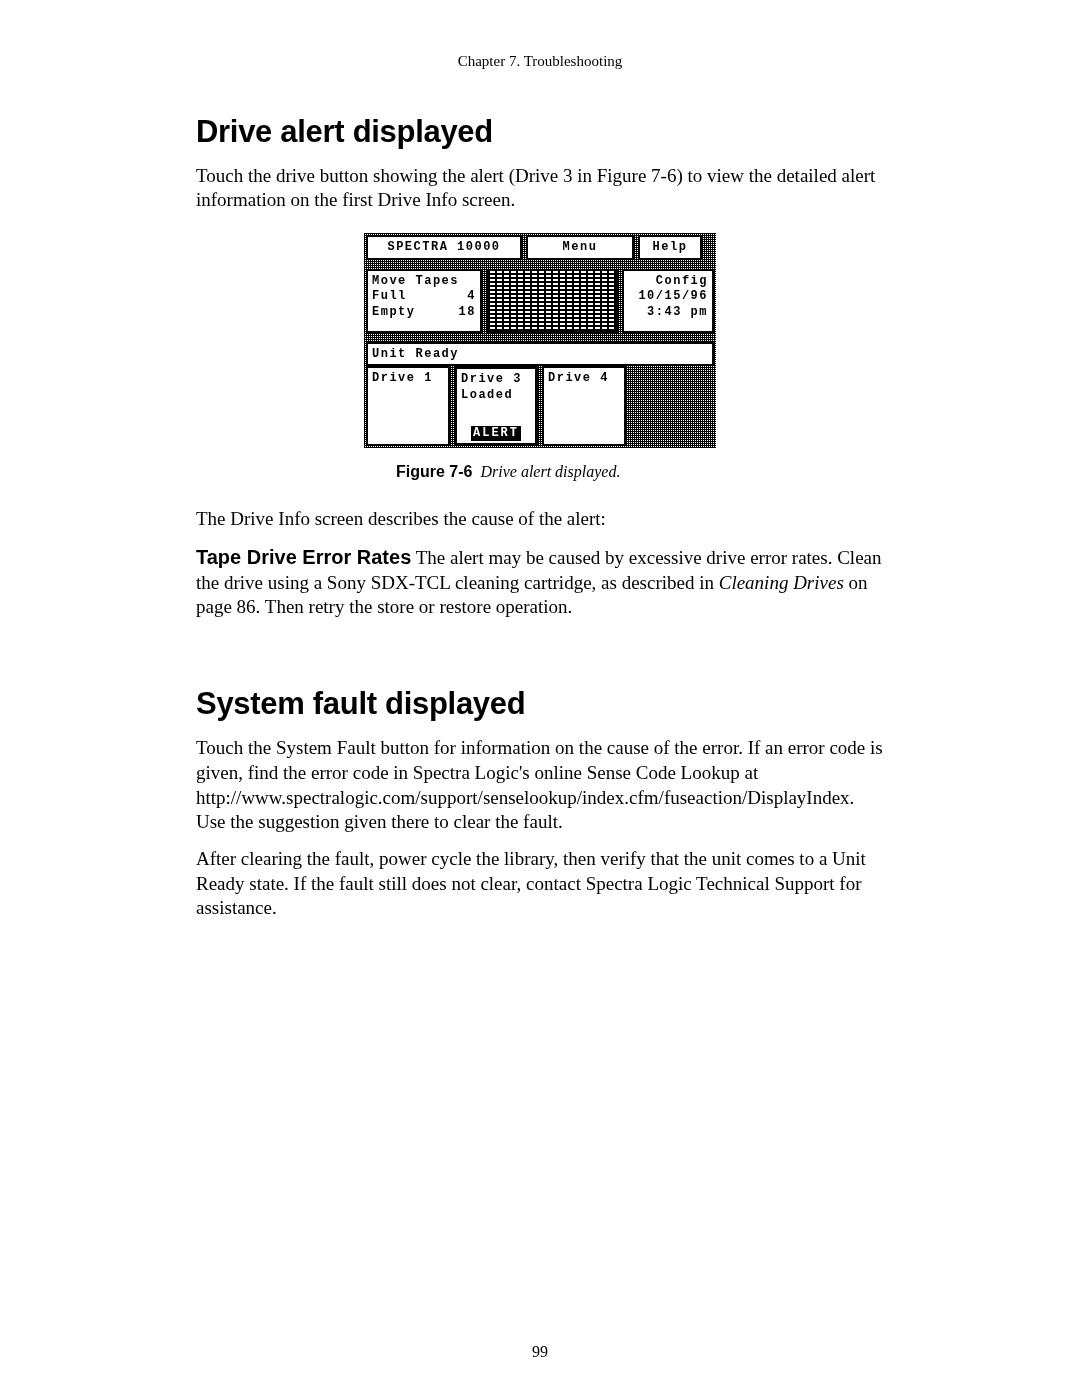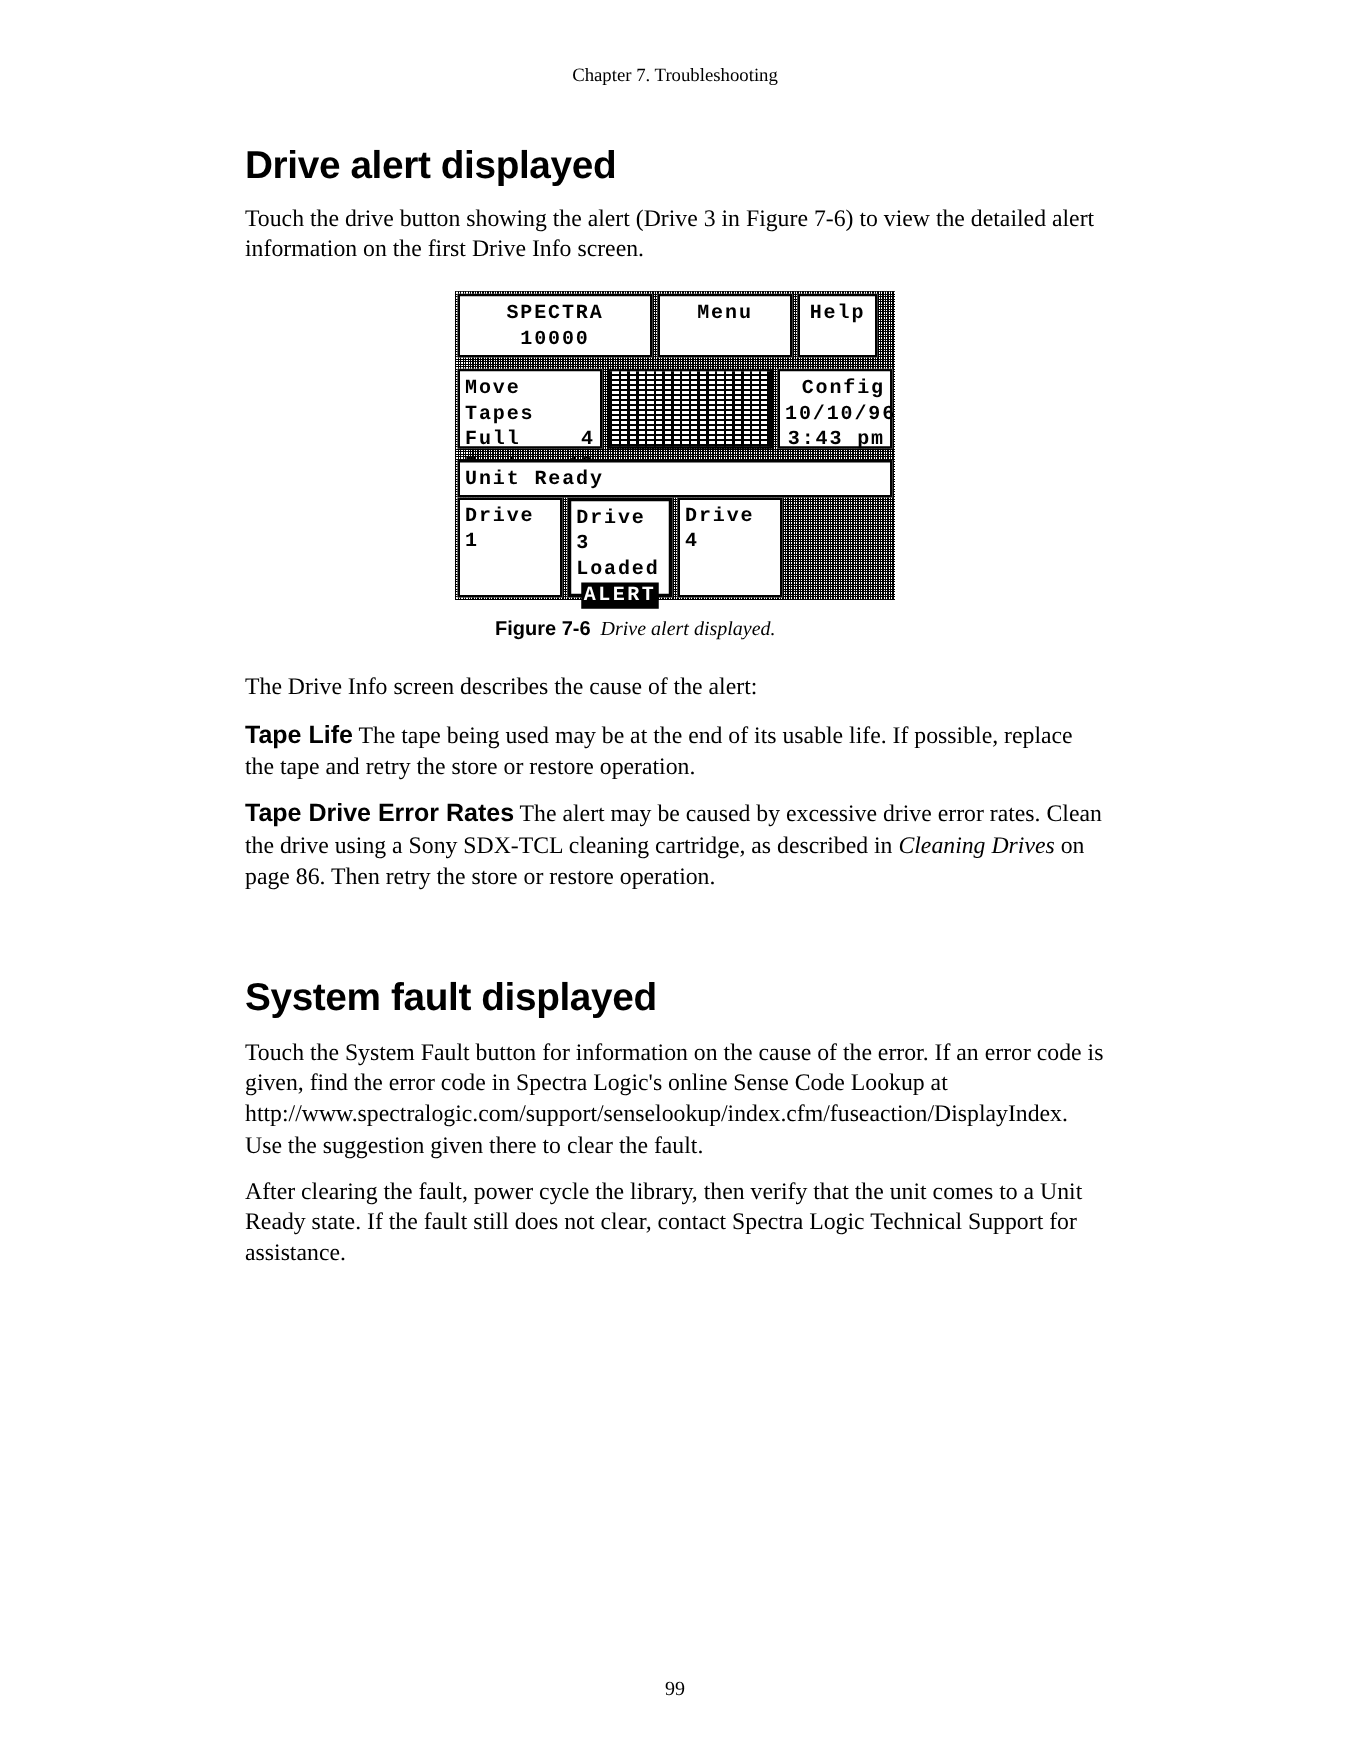--- a/index.html
+++ b/index.html
@@ -46,21 +46,21 @@
   }
   .lcd {
     width: 348px;
     margin: 0 auto;
     background: repeating-linear-gradient(90deg,#000 0 1px,#fff 1px 2px),
                 repeating-linear-gradient(0deg,#000 0 1px,#fff 1px 2px);
     background-blend-mode: multiply;
     padding: 2px;
     font-family: "Courier New", monospace;
     font-weight: bold;
-    font-size: 16px;
+    font-size: 12px;
     color: #000;
     letter-spacing: 1.5px;
   }
   .lcd .top-row,
   .lcd .info-row,
   .lcd .status-row,
   .lcd .drive-row {
     display: flex;
     gap: 4px;
     margin: 0;
@@ -156,21 +156,21 @@
           <div class="kv">
             <span>Empty</span>
             <span>18</span>
           </div>
         </div>
         <div class="tank">
           <div class="tank-inner"></div>
         </div>
         <div class="btn cfg">
           <div>Config</div>
-          <div>10/10/96</div>
+          <div>10/15/96</div>
           <div>3:43 pm</div>
         </div>
       </div>
 
       <div class="spacer-h"></div>
 
       <div class="status-row">
         <div class="btn status">Unit Ready</div>
       </div>
 
@@ -190,23 +190,20 @@
 
     </div>
 
     <div class="fig-caption">
       <span class="fig-label">Figure 7-6</span>&nbsp;&nbsp;<span class="fig-title">Drive alert displayed.</span>
     </div>
   </div>
 
   <p>The Drive Info screen describes the cause of the alert:</p>
 
-  <p>
-    <span class="lead-bold">Tape Life</span><span>  The tape being used may be at the end of its usable life. If possible, replace the tape and retry the store or restore operation.</span>
-  </p>
 
   <p>
     <span class="lead-bold">Tape Drive Error Rates</span><span>  The alert may be caused by excessive drive error rates. Clean the drive using a Sony SDX-TCL cleaning cartridge, as described in </span><em class="term">Cleaning Drives</em><span> on page 86. Then retry the store or restore operation.</span>
   </p>
 
   <div class="gap-big"></div>
 
   <h2 class="section">System fault displayed</h2>
 
   <p>Touch the System Fault button for information on the cause of the error. If an error code is given, find the error code in Spectra Logic's online Sense Code Lookup at http://www.spectralogic.com/support/senselookup/index.cfm/fuseaction/DisplayIndex. Use the suggestion given there to clear the fault.</p>

